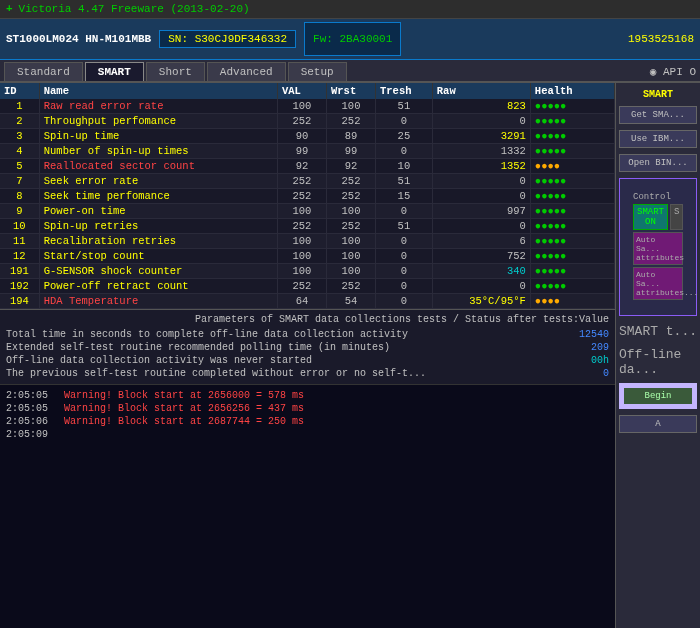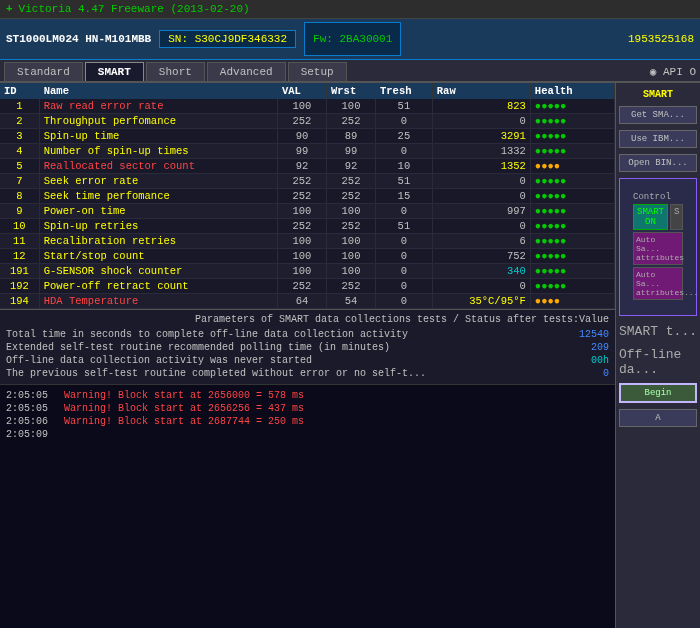--- a/index.html
+++ b/index.html
@@ -257,21 +257,21 @@
     }
 
     .rpanel-offline {
       color: #aaa;
       font-size: 13px;
       padding: 2px 0;
       font-family: Liberation Mono, monospace;
     }
     .rpanel-begin-btn {
       background: #3a5a3a;
-      border: 2px solid #c4b5fd;
+      border: 5px solid #c4b5fd;
       color: #aaffaa;
       font-size: 9px;
       padding: 3px 2px;
       text-align: center;
       cursor: pointer;
       margin-bottom: 2px;
     }
   </style>
 </head>
 <body>

